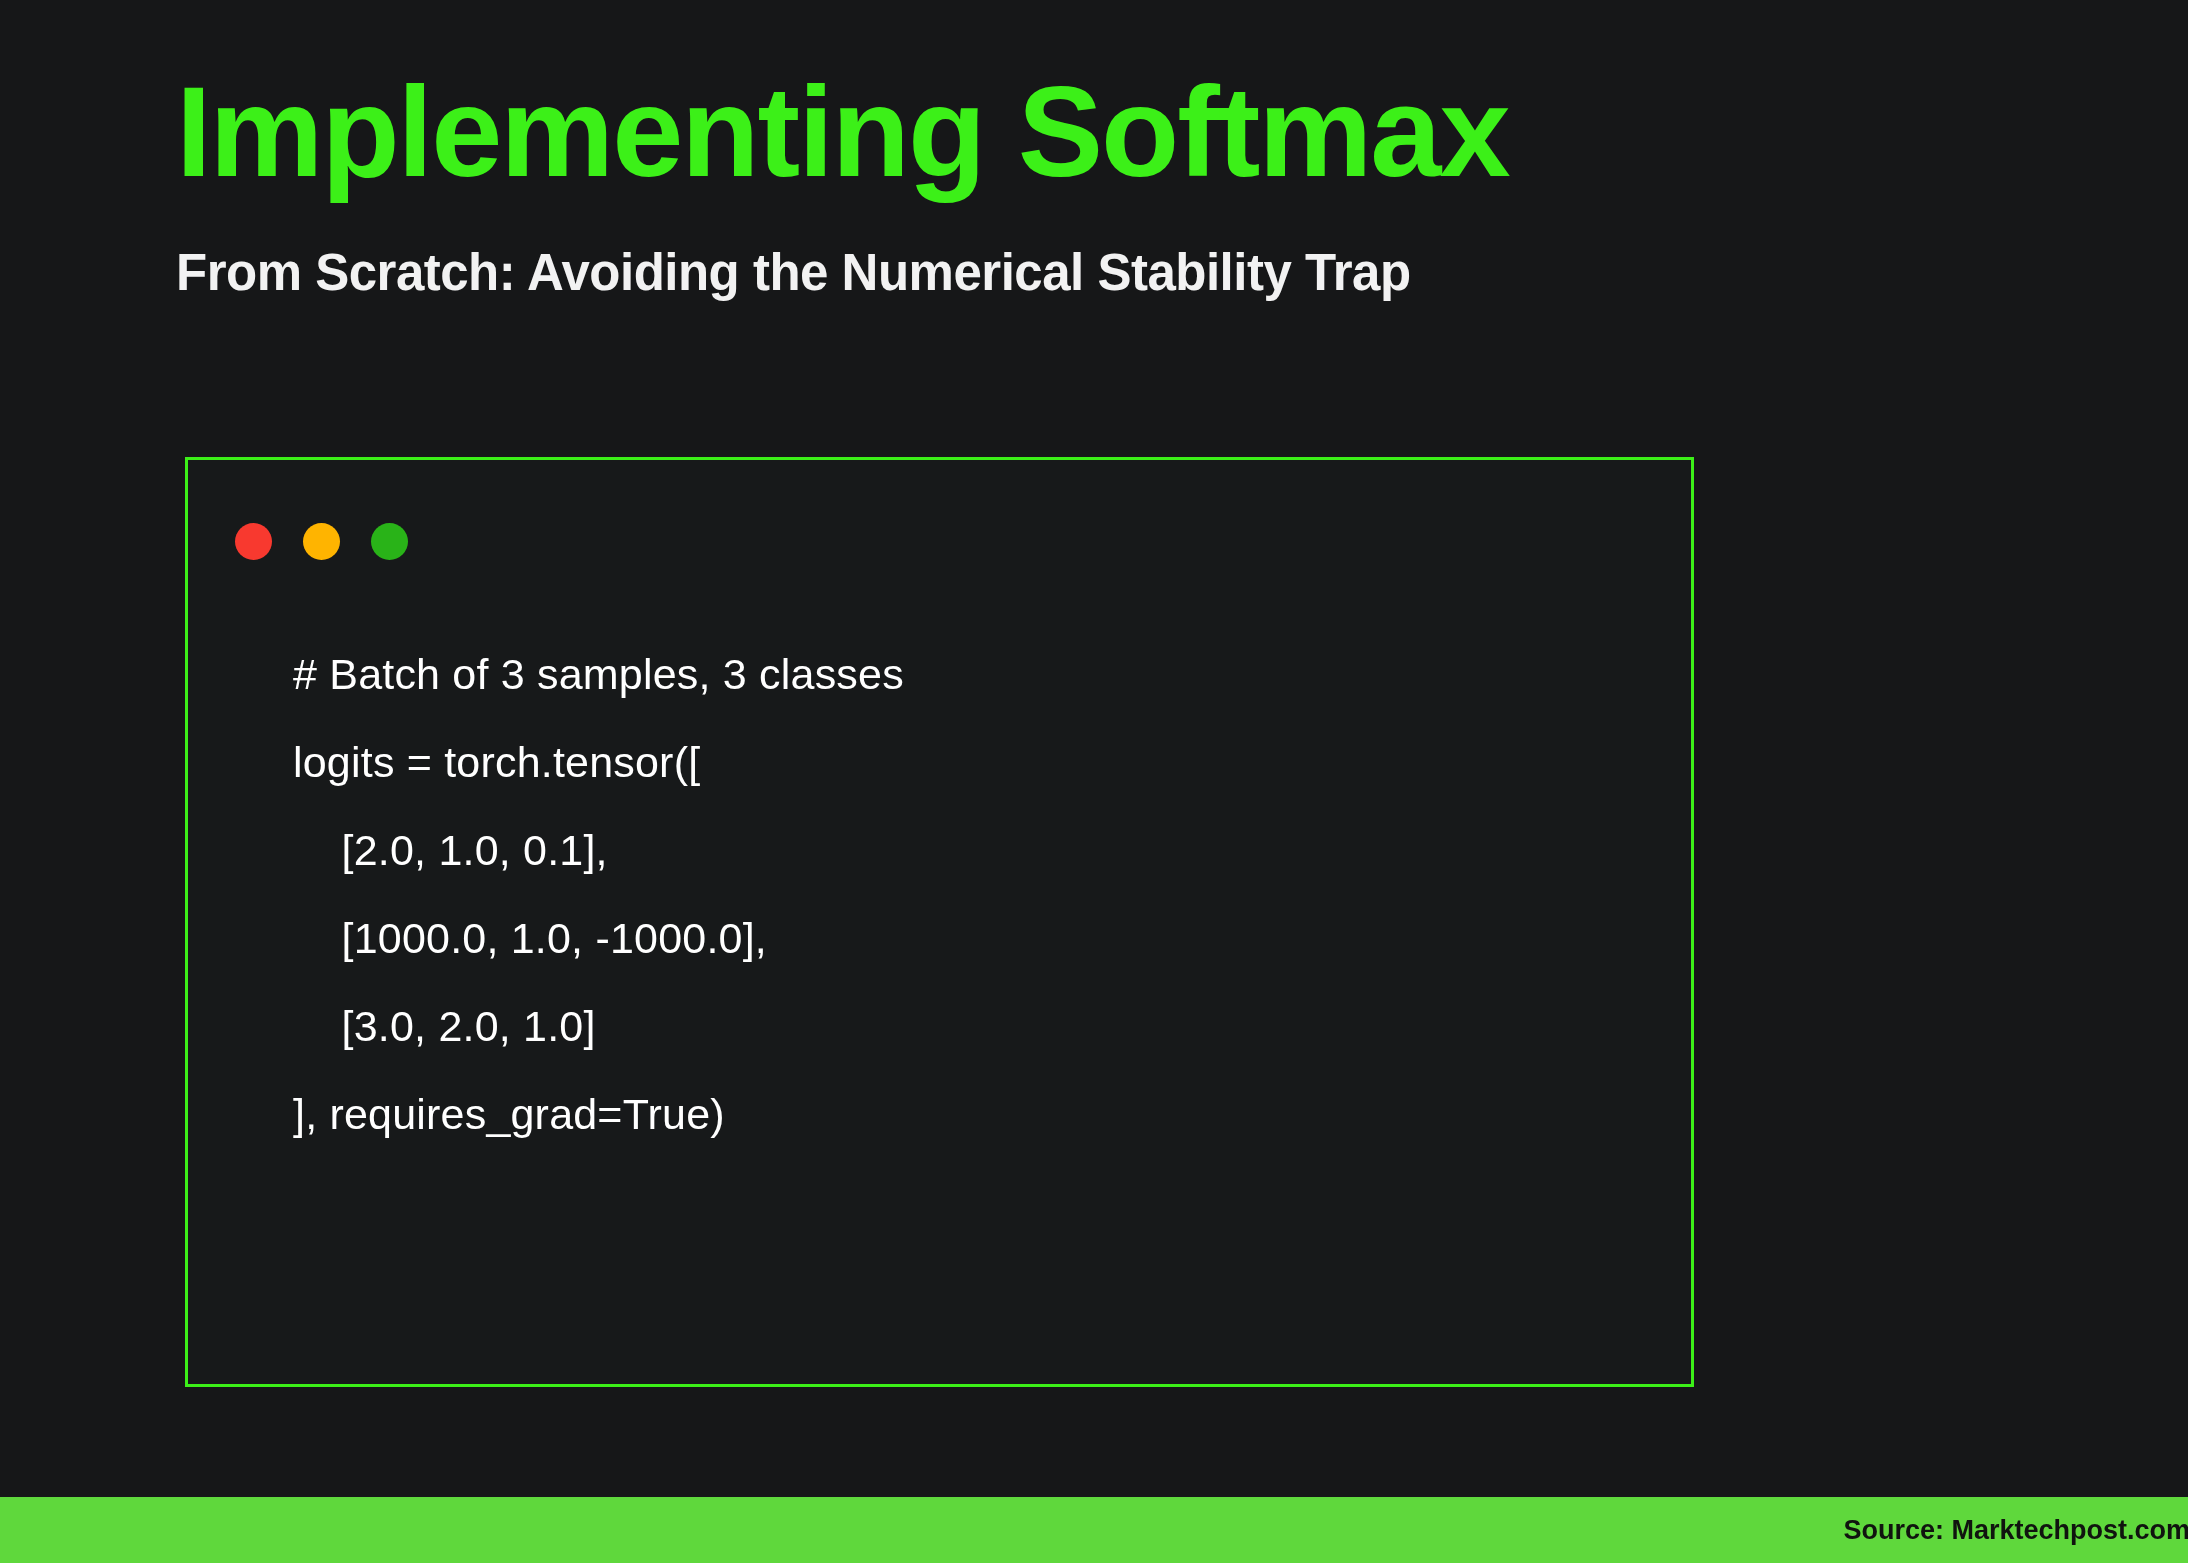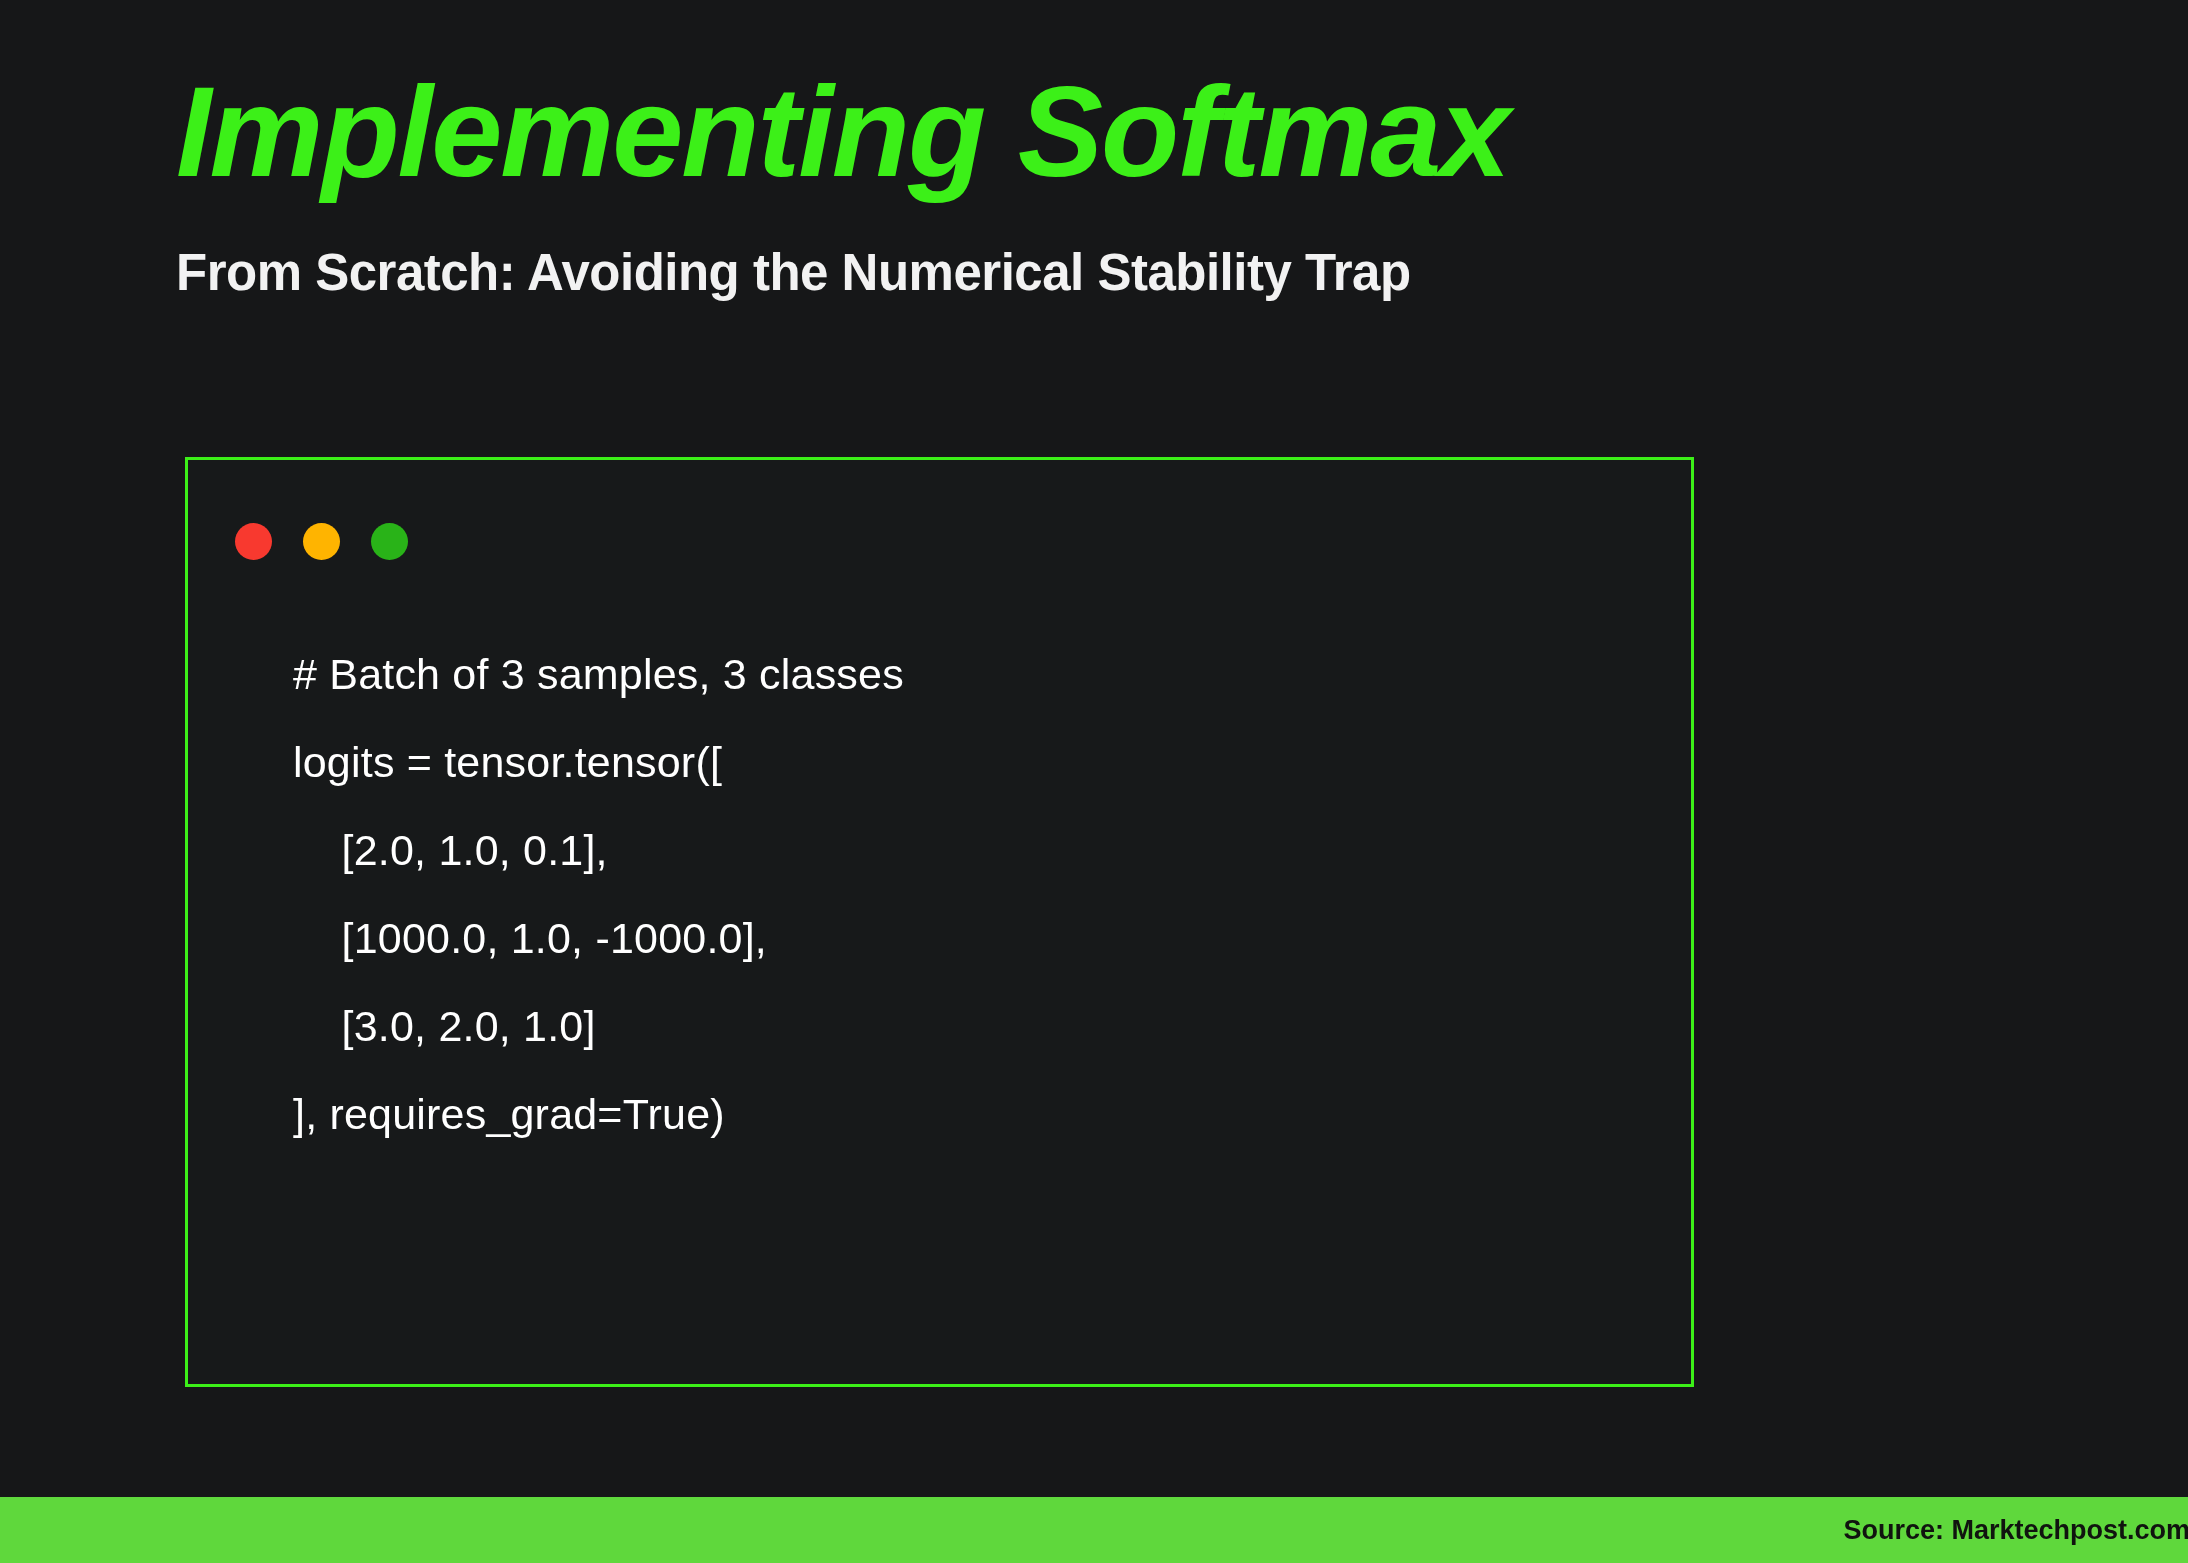--- a/index.html
+++ b/index.html
@@ -29,21 +29,20 @@
   }
   #slide-title {
     font-family: "Liberation Sans", sans-serif;
     font-size: 128px;
     font-weight: bold;
     line-height: 1.0;
     letter-spacing: -2px;
     color: #3cf018;
     margin: 0;
     white-space: nowrap;
-    font-style: italic;
   }
   #slide-subtitle {
     font-family: "Liberation Sans", sans-serif;
     font-size: 51px;
     font-weight: bold;
     line-height: 1.15;
     letter-spacing: -0.5px;
     color: #f2f2f2;
     margin: 0;
     padding-top: 48px;
@@ -131,21 +130,21 @@
   <div id="code-card">
 
     <div id="window-controls">
       <span class="dot red"></span>
       <span class="dot yellow"></span>
       <span class="dot green"></span>
     </div>
 
     <div id="code-body">
       <div class="code-line"># Batch of 3 samples, 3 classes</div>
-      <div class="code-line">logits = tensor.tensor([</div>
+      <div class="code-line">logits = torch.tensor([</div>
       <div class="code-line">    [2.0, 1.0, 0.1],</div>
       <div class="code-line">    [1000.0, 1.0, -1000.0],</div>
       <div class="code-line">    [3.0, 2.0, 1.0]</div>
       <div class="code-line">], requires_grad=True)</div>
       <div class="code-line blank"></div>
     </div>
 
   </div>
 
   <div id="footer-bar">

